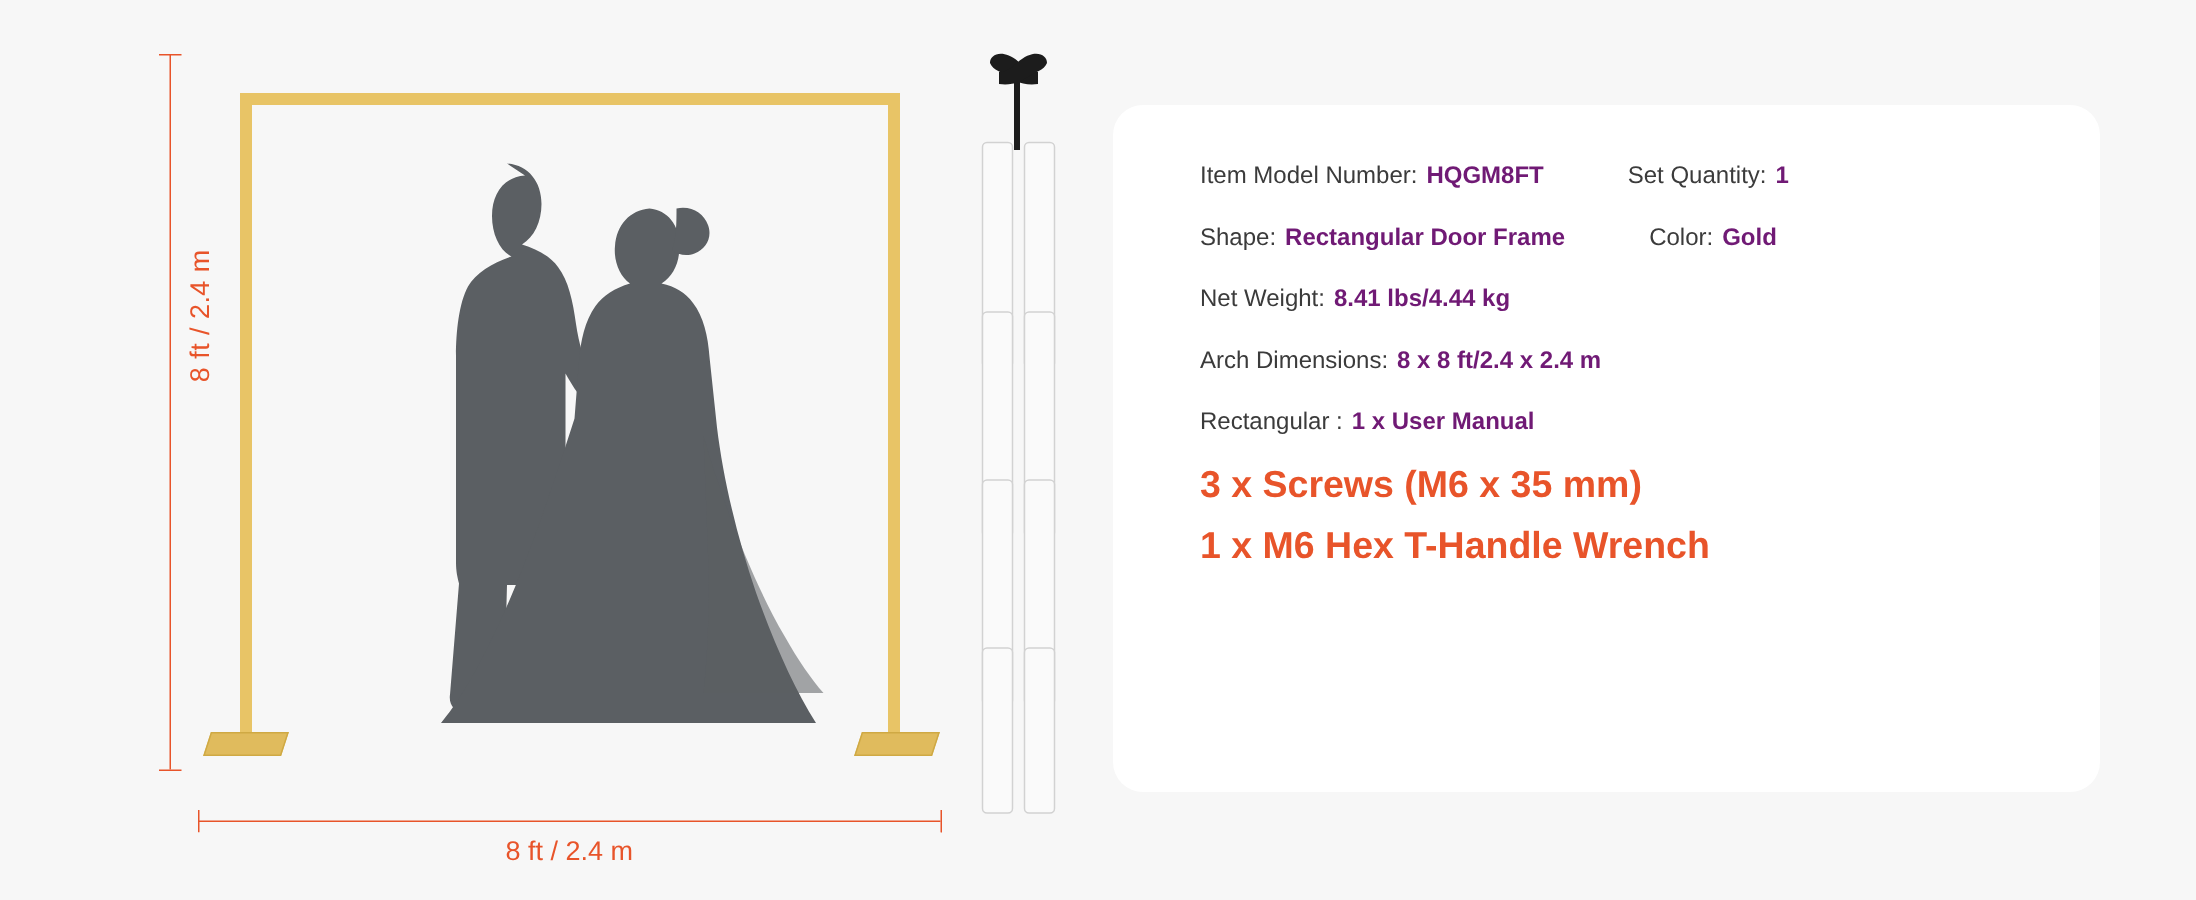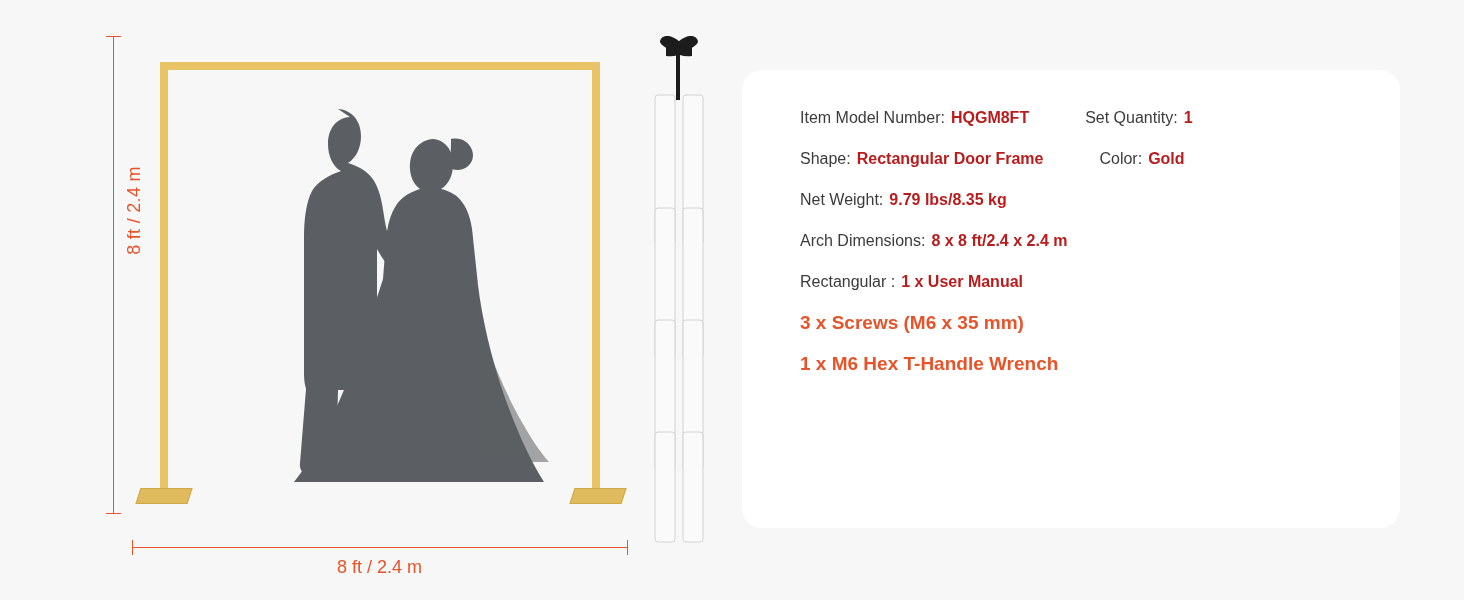--- a/index.html
+++ b/index.html
@@ -159,34 +159,34 @@
     align-items: baseline;
     margin-bottom: 13px;
     font-size: 16px;
     line-height: 28px;
   }
   .lbl {
     color: #3b3b3b;
     white-space: nowrap;
   }
   .val {
-    color: #b91c1c;
+    color: #701a75;
     font-weight: bold;
     white-space: nowrap;
     margin-left: 6px;
   }
   .col-right {
     margin-left: 56px;
     display: flex;
     align-items: center;
   }
   .acc-line {
     color: #e8542a;
     font-weight: bold;
-    font-size: 19px;
+    font-size: 25px;
     line-height: 28px;
     margin-bottom: 13px;
   }
 </style>
 </head>
 <body>
 
 <div class="page">
 
   <div class="diagram">
@@ -258,21 +258,21 @@
         <span class="lbl">Shape:</span>
         <span class="val">Rectangular Door Frame</span>
         <span class="col-right">
           <span class="lbl">Color:</span>
           <span class="val">Gold</span>
         </span>
       </div>
 
       <div class="row">
         <span class="lbl">Net Weight:</span>
-        <span class="val">9.79 lbs/8.35 kg</span>
+        <span class="val">8.41 lbs/4.44 kg</span>
       </div>
 
       <div class="row">
         <span class="lbl">Arch Dimensions:</span>
         <span class="val">8 x 8 ft/2.4 x 2.4 m</span>
       </div>
 
       <div class="row">
         <span class="lbl">Rectangular :</span>
         <span class="val">1 x User Manual</span>

